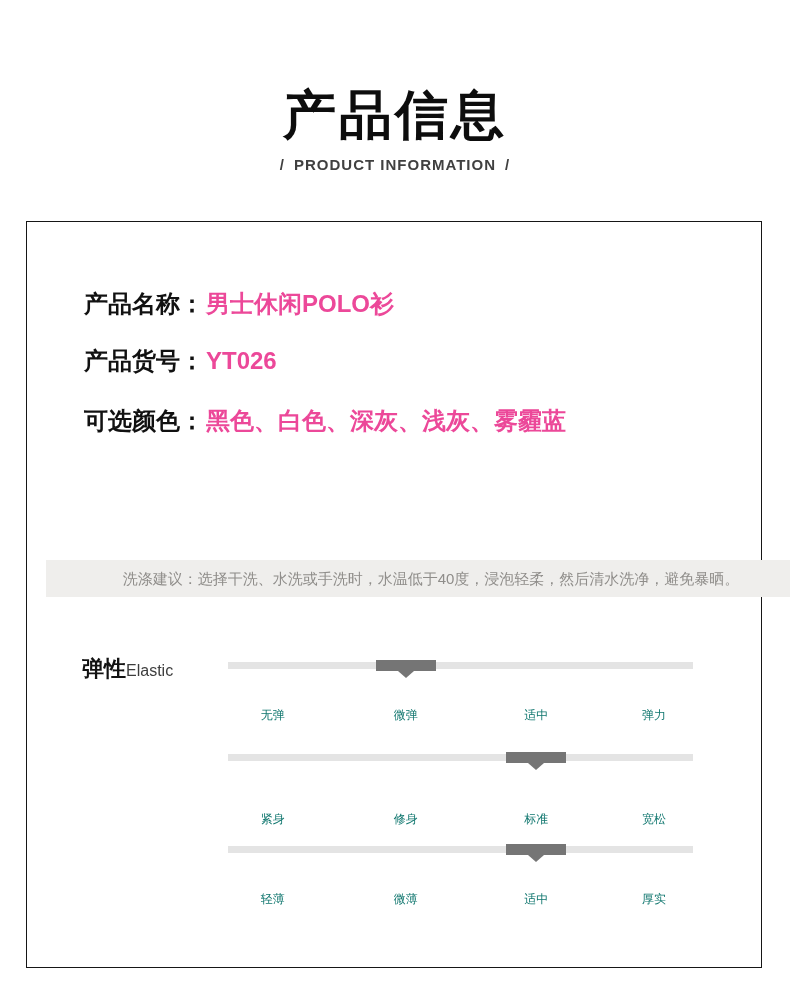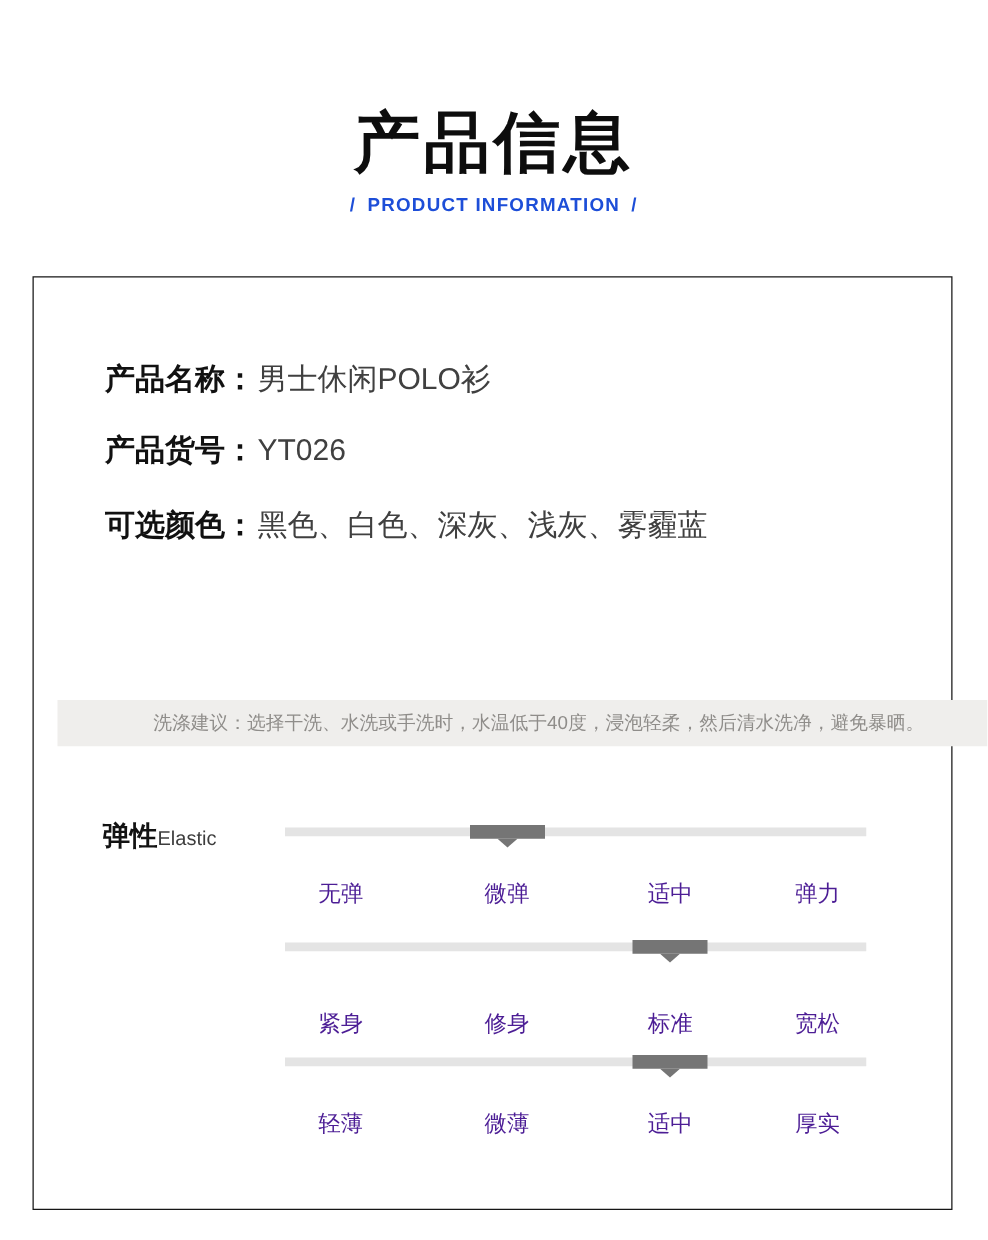--- a/index.html
+++ b/index.html
@@ -26,21 +26,21 @@
     line-height: 62px;
     white-space: nowrap;
   }
   .page-subtitle {
     position: absolute;
     top: 156px; left: 0; right: 0;
     text-align: center;
     font-size: 15px;
     font-weight: 700;
     letter-spacing: 1px;
-    color: #1d4ed8;
+    color: #404040;
     white-space: nowrap;
   }
   .page-subtitle .slash { margin: 0 9px; font-weight: 700; }
 
   
   .content-box {
     position: absolute;
     left: 26px; top: 221px;
     width: 736px; height: 747px;
     border: 1px solid #161616;
@@ -50,21 +50,21 @@
   
   .info-row {
     position: absolute;
     left: 84px;
     height: 30px;
     line-height: 30px;
     font-size: 24px;
     white-space: nowrap;
   }
   .info-row .info-label { font-weight: 700; color: #111111; }
-  .info-row .info-value { font-weight: 400; color: #404040; margin-left: 2px; }
+  .info-row .info-value { font-weight: 700; color: #ec4899; margin-left: 2px; }
   .info-row-0 { top: 289px; }
   .info-row-1 { top: 346px; }
   .info-row-2 { top: 406px; }
   .info-row-3 { top: 467px; }
 
   
   .wash-bar {
     position: absolute;
     left: 46px; top: 560px;
     width: 770px; height: 37px;
@@ -122,23 +122,23 @@
     left: 228px;
     width: 465px; height: 26px;
   }
   .opts-0 { top: 702px; }
   .opts-1 { top: 806px; }
   .opts-2 { top: 886px; }
   .opt {
     position: absolute;
     top: 0;
     transform: translateX(-50%);
-    font-size: 18px;
+    font-size: 12px;
     line-height: 26px;
-    color: #4c1d95;
+    color: #0f766e;
     white-space: nowrap;
   }
   .opt-c0 { left: 9.6%; }
   .opt-c1 { left: 38.2%; }
   .opt-c2 { left: 66.3%; }
   .opt-c3 { left: 91.6%; }
 </style>
 </head>
 <body>
 

